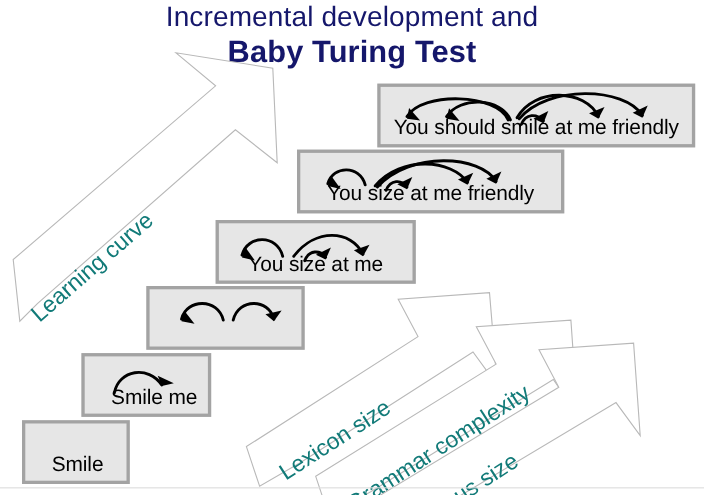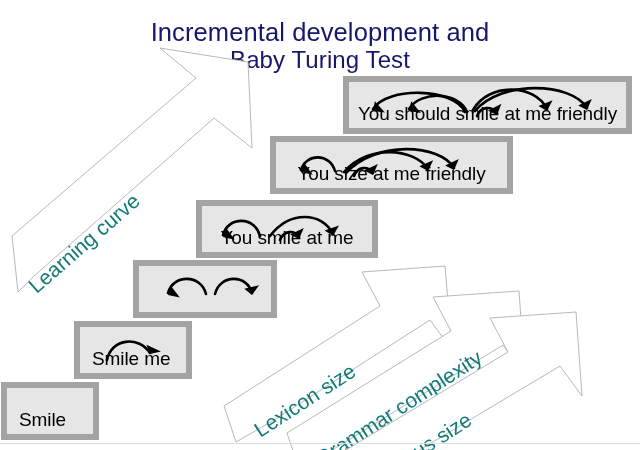--- a/index.html
+++ b/index.html
@@ -12,48 +12,47 @@
   }
   #stage{position:absolute;left:0;top:0;width:640px;height:450px;}
 
   
   #title{
     position:absolute;left:0;top:2px;width:640px;
     text-align:center;
     color:#15176b;
     line-height:1.12;
     user-select:none;
-    margin-top:16px;
   }
   #title .l1{
     display:block;font-size:25.5px;font-weight:400;letter-spacing:.1px;
   }
   #title .l2{
-    display:block;font-size:24px;font-weight:400;letter-spacing:.1px;
+    display:block;font-size:28px;font-weight:700;letter-spacing:.1px;
   }
 
   
   .sbox{
     position:absolute;
     background:#e6e6e6;
-    border:6px solid #a3a3a3;
+    border:3px solid #a3a3a3;
     box-sizing:border-box;
   }
   .sbox .svg-wrap{position:absolute;left:0;top:0;width:100%;height:100%;}
   .sbox .stext{
     position:absolute;
     left:0;right:0;bottom:3px;
     text-align:center;
     font-size:19px;
     color:#000;
     white-space:nowrap;
     font-family:"Liberation Sans", sans-serif;
     letter-spacing:-0.1px;
   }
-  .sbox.left .stext{text-align:left;padding-left:12px;}
+  .sbox.left .stext{text-align:left;padding-left:24px;}
 
   
   .oarrow{position:absolute;}
   .oarrow svg{display:block;overflow:visible;}
   .oarrow .shaft{fill:#ffffff;stroke:#b8b8b8;stroke-width:1;}
   .alabel{
     position:absolute;
     color:#117a78;
     font-size:21px;
     font-weight:400;
@@ -100,21 +99,21 @@
     <div class="alabel" style="left:18px;top:178px;transform:rotate(-33deg);">Grammar complexity</div>
   </div>
 
   <div class="oarrow" id="arr-corpus" style="left:352px;top:296px;">
     <svg width="270" height="200" viewBox="0 0 270 200">
       <polygon class="shaft" points="6,190 -6,154 156,56 138,22 224,16 230,100 208,70 44,168"></polygon>
     </svg>
     <div class="alabel" style="left:18px;top:172px;transform:rotate(-33deg);">Corpus size</div>
   </div>
 
-  <div class="sbox left" id="box-1" style="left:1px;top:382px;width:98px;height:58px;">
+  <div class="sbox left" id="box-1" style="left:20px;top:382px;width:98px;height:58px;">
     <div class="stext">Smile</div>
   </div>
 
   <div class="sbox left" id="box-2" style="left:74px;top:321px;width:118px;height:58px;">
     <div class="svg-wrap">
       <svg width="118" height="58" viewBox="0 0 118 58">
         <g fill="none" stroke="#000" stroke-width="2.6" stroke-linecap="round">
           <path d="M27,33 C31,12 58,8 70,26"></path>
         </g>
         <polygon points="70,27 62,21 78,19" fill="#000" transform="rotate(32 70 27)"></polygon>
@@ -142,21 +141,21 @@
         <g fill="none" stroke="#000" stroke-width="2.6" stroke-linecap="round">
           <path d="M58,30 C53,10 26,10 21,29"></path>
           <path d="M68,30 C88,4 120,6 131,28"></path>
           <path d="M78,34 C82,24 92,24 97,31"></path>
         </g>
         <polygon points="21,31 14,24 29,22" fill="#000" transform="rotate(62 21 31)"></polygon>
         <polygon points="131,30 124,23 139,21" fill="#000" transform="rotate(-12 131 30)"></polygon>
         <polygon points="97,33 90,26 105,24" fill="#000" transform="rotate(-18 97 33)"></polygon>
       </svg>
     </div>
-    <div class="stext">You smile at me</div>
+    <div class="stext">You size at me</div>
   </div>
 
   <div class="sbox" id="box-5" style="left:270px;top:136px;width:243px;height:58px;">
     <div class="svg-wrap">
       <svg width="243" height="58" viewBox="0 0 243 58">
         <g fill="none" stroke="#000" stroke-width="2.6" stroke-linecap="round">
           <path d="M59,29 C54,11 30,11 25,28"></path>
           <path d="M68,30 C92,2 138,6 152,27"></path>
           <path d="M70,31 C100,-2 164,2 178,26"></path>
           <path d="M78,34 C82,24 92,24 97,31"></path>

